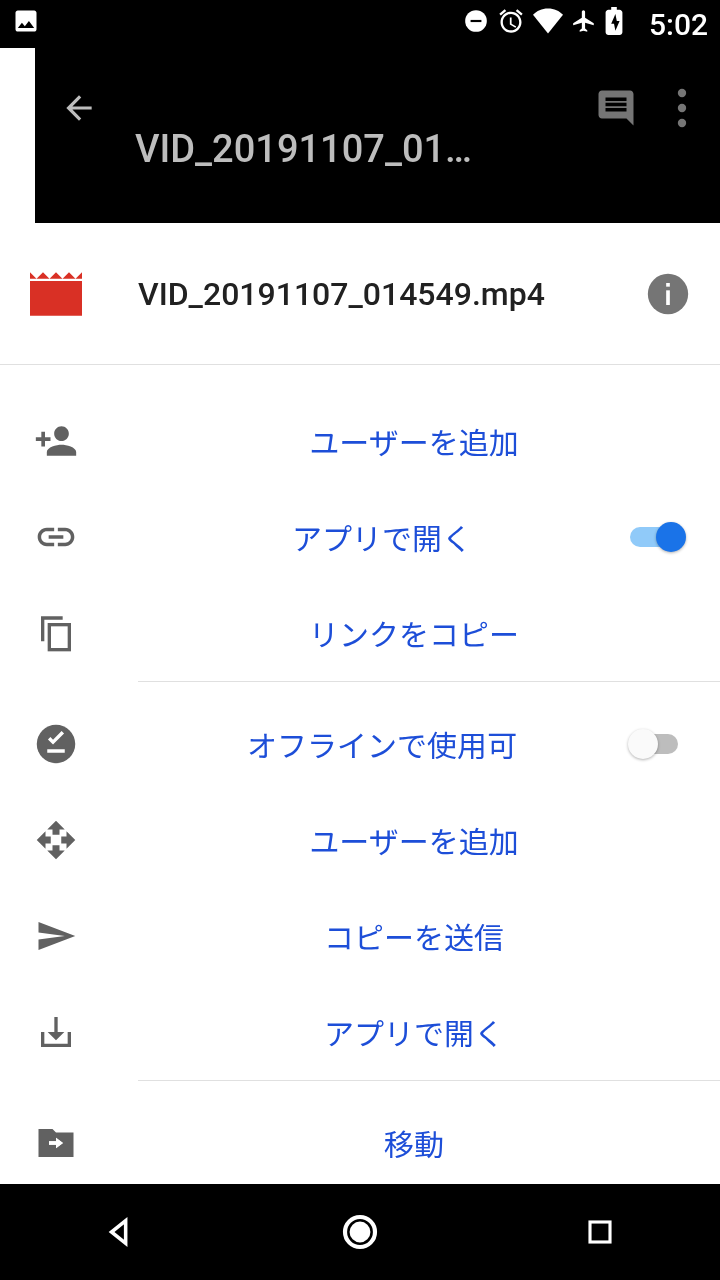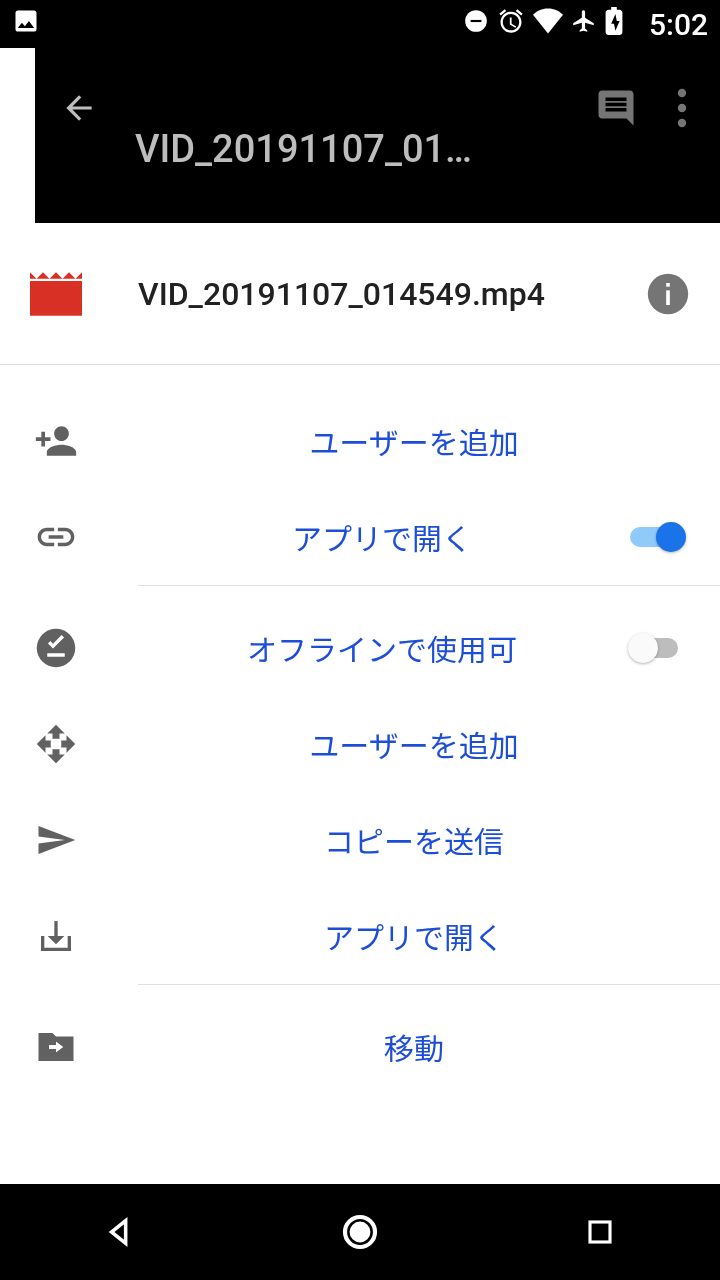--- a/index.html
+++ b/index.html
@@ -142,20 +142,29 @@
           <path d="M3.9 12c0-1.71 1.39-3.1 3.1-3.1h4V7H7c-2.76 0-5 2.24-5 5s2.24 5 5 5h4v-1.9H7c-1.71 0-3.1-1.39-3.1-3.1zM8 13h8v-2H8v2zm9-6h-4v1.9h4c1.71 0 3.1 1.39 3.1 3.1s-1.39 3.1-3.1 3.1h-4V17h4c2.76 0 5-2.24 5-5s-2.24-5-5-5z"></path>
         </svg>
     </div>
     <div class="option-label">アプリで開く</div>
     <div class="toggle on">
       <div class="toggle-track"></div>
         <div class="toggle-thumb"></div>
     </div>
   </div>
 
+  <div class="option-row">
+    <div class="option-icon">
+      <svg width="40" height="40" viewBox="0 0 24 24" fill="none" stroke="#616161" stroke-width="2">
+          <rect x="8" y="7" width="12" height="15"></rect>
+          <path d="M4 17V3h12"></path>
+        </svg>
+    </div>
+    <div class="option-label">リンクをコピー</div>
+  </div>
 
   <div class="divider-inset"></div>
 
   <div class="option-row" style="margin-top:14px">
     <div class="option-icon">
       <svg width="42" height="42" viewBox="0 0 24 24" fill="#616161">
           <circle cx="12" cy="12" r="11"></circle>
           <path d="M7 17h10v-2H7v2zm3.3-4.7L7.4 9.4l1.4-1.4 1.5 1.5 4.9-4.9 1.4 1.4-6.3 6.3z" fill="#fff"></path>
         </svg>
     </div>

